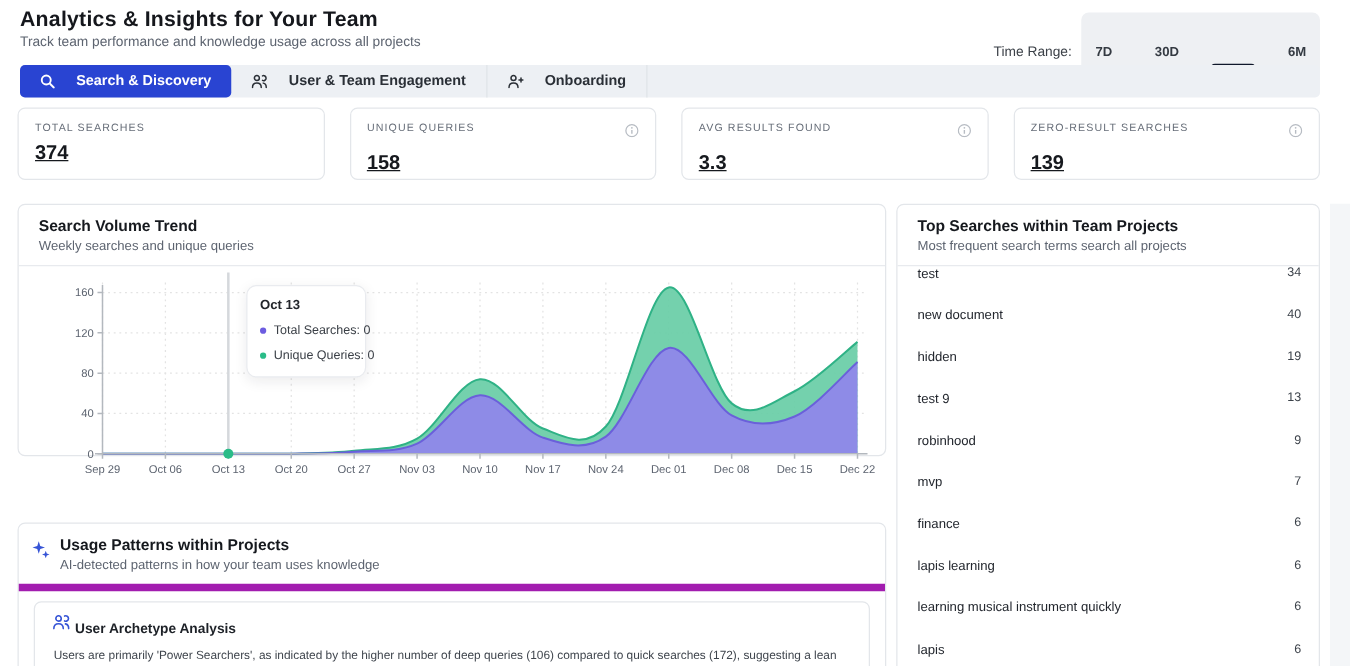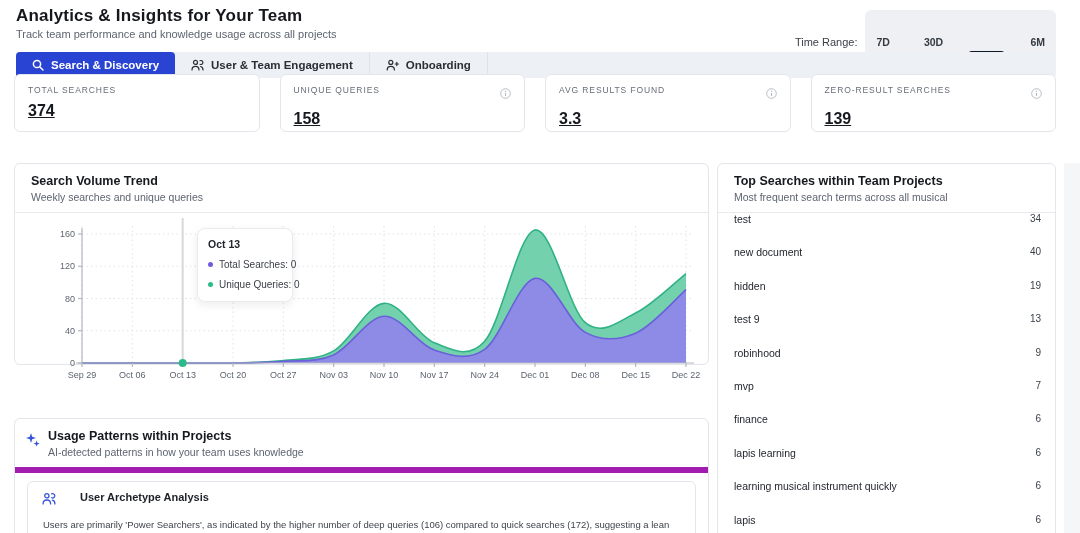--- a/index.html
+++ b/index.html
@@ -14,28 +14,28 @@
   .time-range { position:absolute; top:10px; right:24px; display:flex; align-items:center; gap:8px; }
   .time-range-label { font-size:11px; color:#3c4148; }
   .segmented { background:#eef0f3; border-radius:6px; padding:2px; display:flex; gap:16px; }
   .seg-btn { font-family:inherit; font-size:10.5px; font-weight:700; color:#343a42; border:0;
              background:transparent; padding:4px 9px; border-radius:4px; cursor:pointer; }
   .seg-btn.active { background:#0f172a; color:#fff;margin-top:39px; }
 
   
   .tab-strip { position:absolute; left:16px; right:24px; top:52px; height:26px;
                background:#edf0f4; border-radius:4px; display:flex; }
-  .tab { display:flex; align-items:center; gap:7px; padding:0 16px; font-size:11.5px;
+  .tab { display:flex; align-items:center; gap:17px; padding:0 16px; font-size:11.5px;
          font-weight:700; color:#2a2f36; cursor:pointer; }
   .tab.active { background:#2944d2; color:#fff; border-radius:4px; }
   .tab.inactive { border-right:1px solid #dfe3e8; }
   .tab svg { display:block; }
 
   
-  .stats-row { position:absolute; left:14px; right:24px; top:74px; display:flex; gap:20px; }
+  .stats-row { position:absolute; left:14px; right:24px; top:86px; display:flex; gap:20px; }
   .stat-card { flex:1; height:58px; background:#fff; border:1px solid #e3e6ea; border-radius:6px;
                padding:10px 13px; }
   .stat-head { display:flex; justify-content:space-between; align-items:flex-start; }
   .stat-label { font-size:8.5px; letter-spacing:.9px; color:#666d78; }
   .stat-value { font-size:16px; font-weight:700; color:#16191e; margin-top:7px;text-decoration:underline; }
 
   
   .panel { position:absolute; background:#fff; border:1px solid #e3e6ea; border-radius:6px; }
   .panel-header { padding:10px 16px 9px 16px; border-bottom:1px solid #e8eaee; }
   .panel-title { font-size:12.5px; font-weight:700; color:#16191e; }
@@ -61,21 +61,21 @@
   .search-term { font-size:10.5px; font-weight:500; color:#23272e; }
   .search-count { font-size:10px; color:#3c424a; }
 
   
   #usage-panel { left:14px; top:418px; width:695px; height:158px; }
   .usage-header { display:flex; align-items:flex-start; gap:7px; padding:10px 16px 9px 10px;
                   border-bottom:6px solid #a21caf; }
   .usage-header svg { margin-top:3px; }
   .insight-card { margin:8px 12px; border:1px solid #e3e6ea; border-radius:6px;
                   padding:9px 14px 12px 14px; }
-  .insight-head { display:flex; align-items:flex-start; gap:24px; }
+  .insight-head { display:flex; align-items:flex-end; gap:4px; }
   .insight-title { font-size:11px; font-weight:700; color:#1d2127; }
   .insight-body { margin-top:4px; font-size:9.5px; color:#3f454d; line-height:24px; padding-left:1px; }
 
   
   .scroll-gutter { position:absolute; left:1064px; top:163px; width:16px; height:370px;
                    background:#f4f6f8; }
 </style>
 </head>
 <body>
 
@@ -244,21 +244,21 @@
     <div class="tooltip-row">
       <span class="tooltip-dot" style="background: rgb(42, 188, 136);"></span>
       <span>Unique Queries: 0</span>
     </div>
   </div>
 </div>
 
 <div class="panel" id="top-searches-panel">
   <div class="panel-header">
     <div class="panel-title">Top Searches within Team Projects</div>
-    <div class="panel-sub">Most frequent search terms across all musical</div>
+    <div class="panel-sub">Most frequent search terms search all projects</div>
   </div>
   <div class="search-list" id="search-list">
       <div class="search-row">
         <span class="search-term">test</span>
         <span class="search-count">34</span>
       </div>
       <div class="search-row">
         <span class="search-term">new document</span>
         <span class="search-count">40</span>
       </div>

